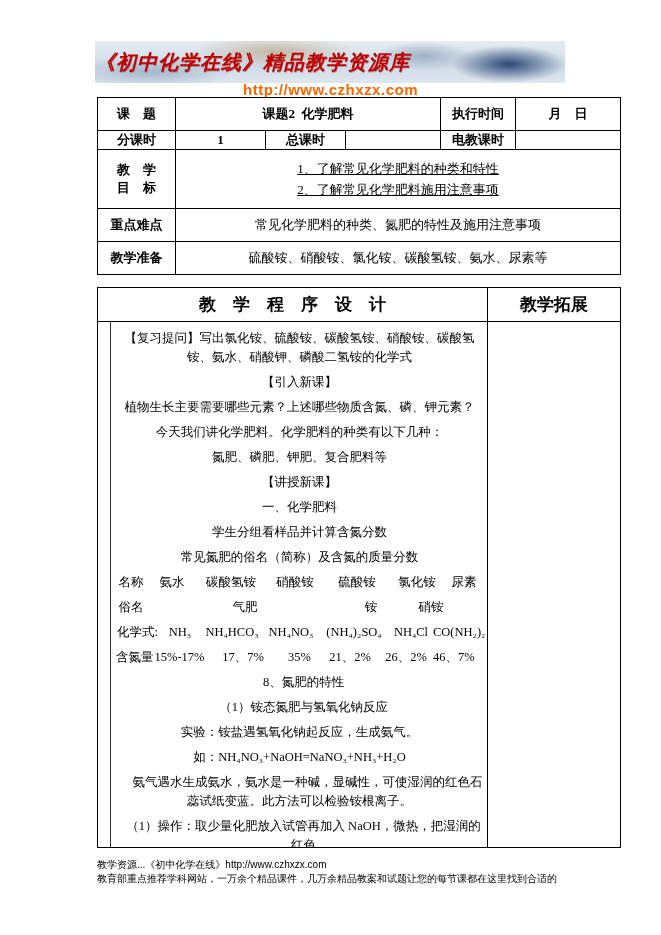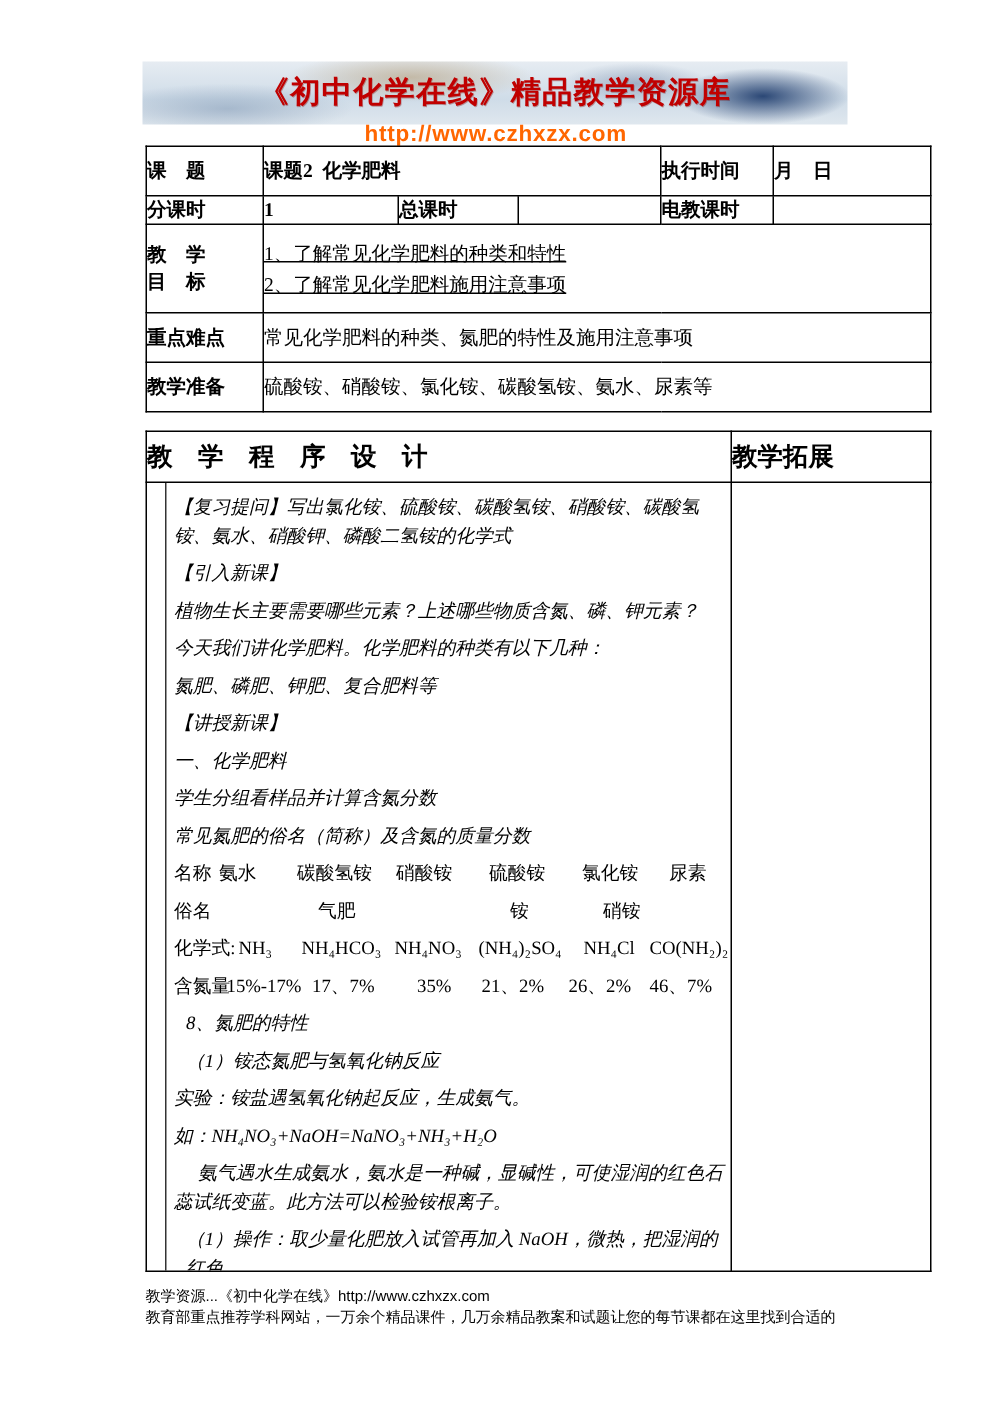--- a/index.html
+++ b/index.html
@@ -9,29 +9,29 @@
 
   
   .banner { position:absolute; left:95px; top:41px; width:470px; height:42px;
     background:
       radial-gradient(ellipse 80px 26px at 88% 55%, rgba(25,55,105,0.9), rgba(25,55,105,0) 72%),
       radial-gradient(ellipse 70px 20px at 70% 35%, rgba(90,115,150,0.45), rgba(90,115,150,0) 70%),
       radial-gradient(ellipse 110px 22px at 38% 25%, rgba(175,150,110,0.55), rgba(175,150,110,0) 75%),
       radial-gradient(ellipse 120px 24px at 12% 75%, rgba(120,145,175,0.5), rgba(120,145,175,0) 70%),
       linear-gradient(180deg,#e6ecf2 0%, #cfdce8 60%, #dfe7ee 100%);
   }
-  .banner-title { line-height:42px; text-align:center; font-weight:bold; font-size:20px;
-    color:#c00000; letter-spacing:1px; text-shadow:0.5px 0.5px 0 rgba(120,0,0,0.35); }
+  .banner-title { line-height:42px; font-weight:bold; font-size:20px;
+    color:#c00000; letter-spacing:1px; text-shadow:0.5px 0.5px 0 rgba(120,0,0,0.35);font-style:italic; }
   .site-url { position:absolute; left:0; top:81px; width:661px; text-align:center;
     font-family:"Liberation Sans","DejaVu Sans",sans-serif; font-weight:bold; font-size:15px;
     color:#ff6600; letter-spacing:0.5px; }
 
   
   .tbl { position:absolute; left:97px; border-collapse:collapse; table-layout:fixed; width:523px; }
-  .tbl td { border:1px solid #000; vertical-align:middle; font-size:13px; padding:0; }
+  .tbl td { border:1px solid #000; text-align:center; vertical-align:middle; font-size:13px; padding:0; }
   .meta { top:97px; }
   .proc { top:287px; }
   .b { font-weight:bold; }
   .pre { white-space:pre; }
   .meta tr.r1 { height:33px; }
   .meta tr.r2 { height:15px; }
   .meta tr.r3 { height:59px; }
   .meta tr.r4 { height:33px; }
   .meta tr.r5 { height:33px; }
   .goals-label div { line-height:18px; font-weight:bold; }
@@ -39,21 +39,21 @@
   .goals-cell div { line-height:21px; }
   .val-shift { padding-right:130px; font-size:12.5px; }
   .proc tr.r6 { height:34px; }
   .proc tr.r7 { height:525px; }
   .proc tr.r6 td { font-size:17px; }
 
   
   .content-cell { vertical-align:top; text-align:left; }
   .frame { height:525px; margin-left:12px; border-left:1px solid #333;
            padding:7px 4px 0 5px; overflow:hidden; font-size:12.5px; }
-  .frame p { line-height:19px; margin-bottom:6px;font-style:italic; }
+  .frame p { line-height:19px; margin-bottom:6px; }
   .ind1 { padding-left:8px; }
   .note { text-indent:16px; }
   .trow { display:flex; line-height:19px; margin-bottom:6px; }
   .trow span { flex:0 0 auto; white-space:pre; overflow:visible; }
   .name-row span:nth-child(1){width:30px} .name-row span:nth-child(2){width:52px}
   .name-row span:nth-child(3){width:66px} .name-row span:nth-child(4){width:62px}
   .name-row span:nth-child(5){width:62px} .name-row span:nth-child(6){width:58px}
   .name-row span:nth-child(7){width:36px}
   .alias-row span:nth-child(1){width:30px} .alias-row span:nth-child(2){width:66px}
   .alias-row span:nth-child(3){width:66px} .alias-row span:nth-child(4){width:62px}

